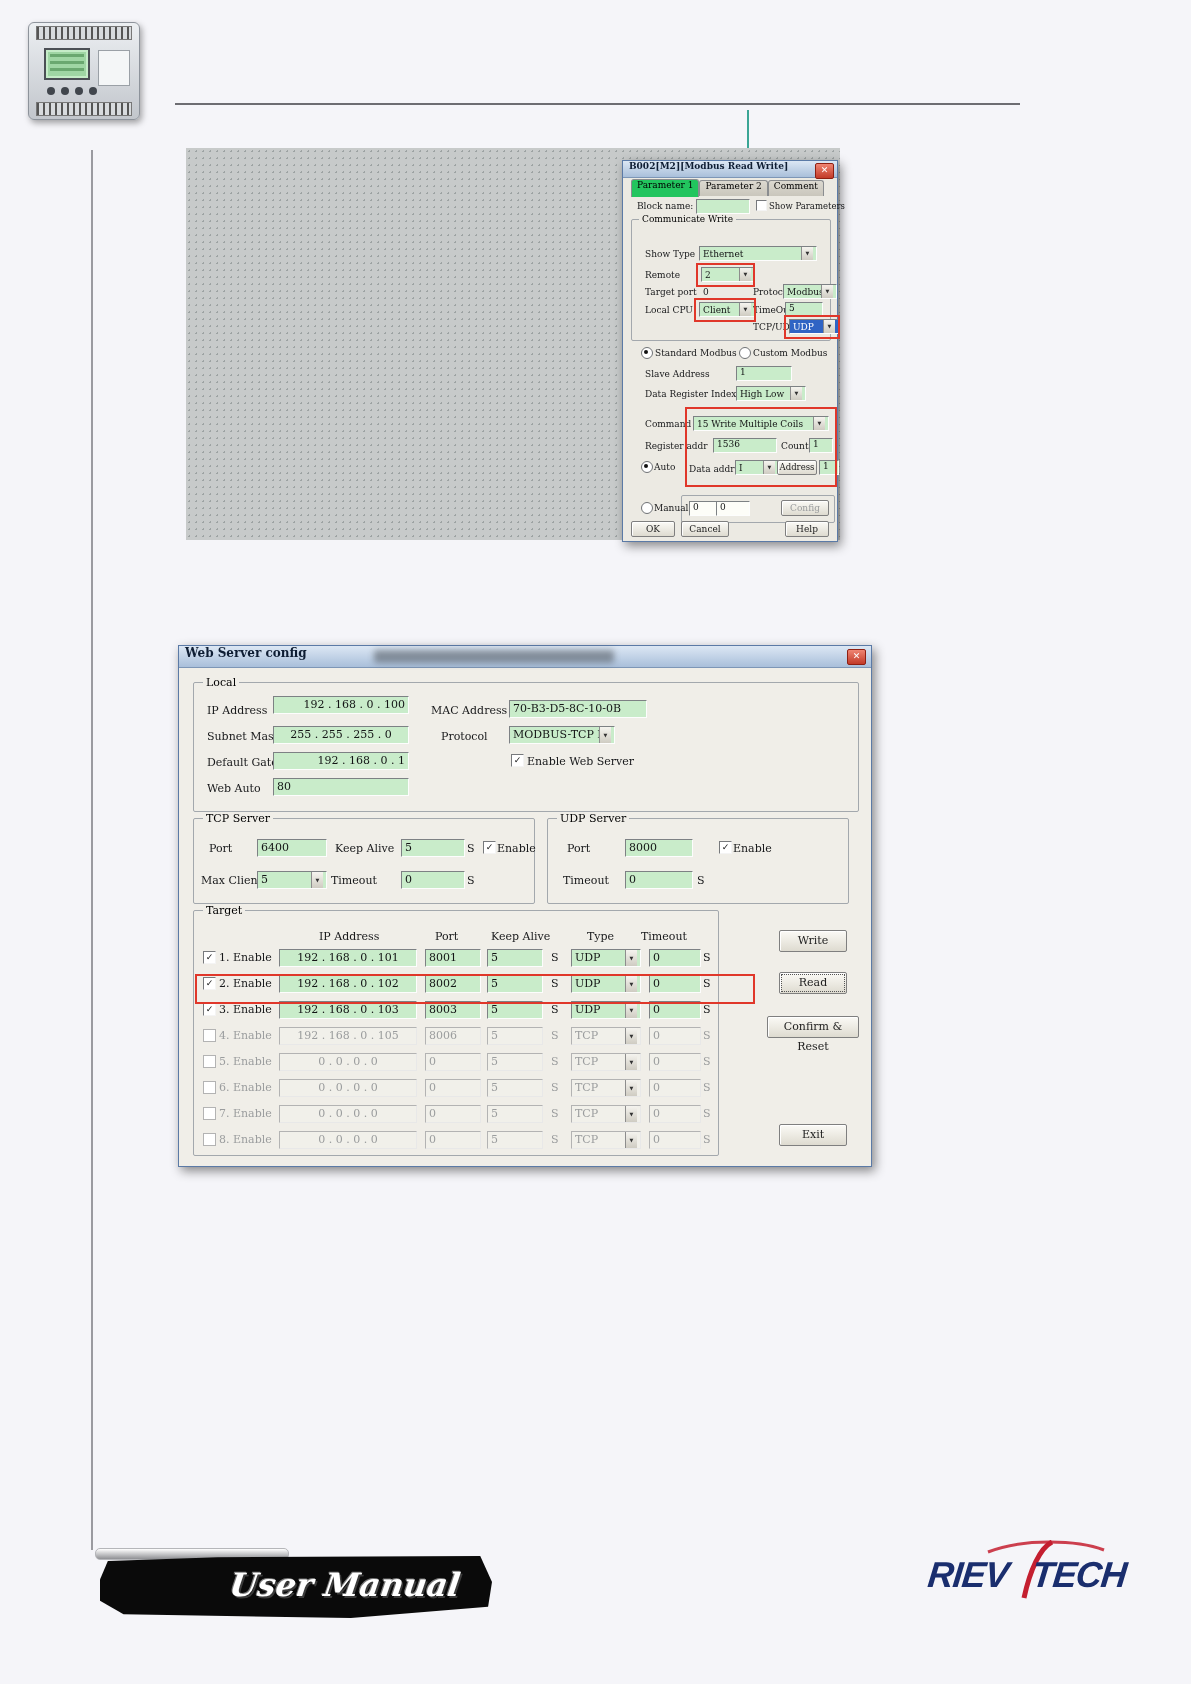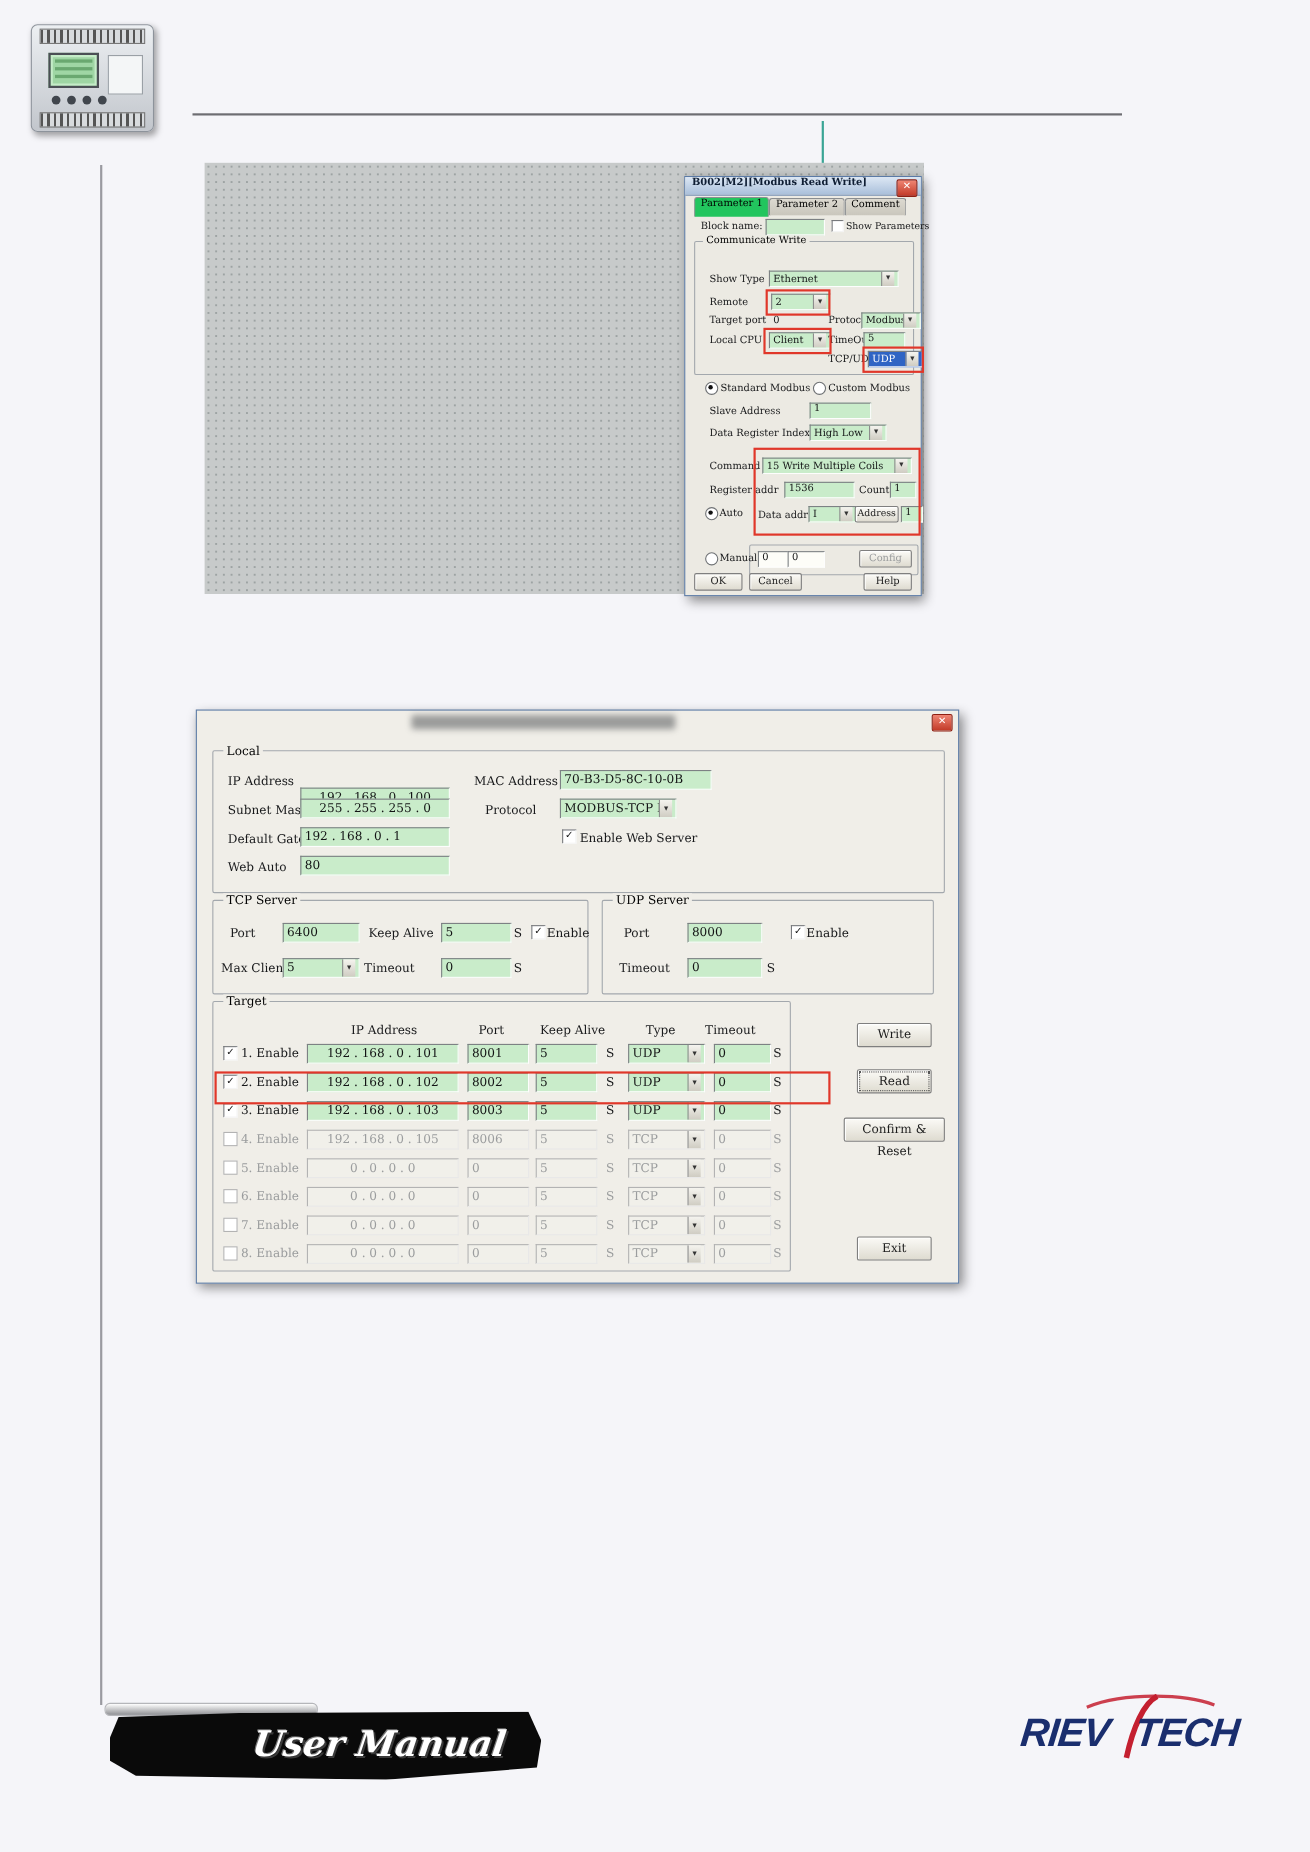--- a/index.html
+++ b/index.html
@@ -330,38 +330,41 @@
   <span class="field white" style="left:66px;top:340px;width:20px">0</span>
   <span class="field white" style="left:93px;top:340px;width:26px">0</span>
   <span class="btn" style="left:158px;top:339px;width:46px;height:14px;font-size:9px;line-height:14px;color:#9b9d9e">Config</span>
 
   <span class="btn" style="left:8px;top:360px;width:42px;height:14px;font-size:9px;line-height:14px">OK</span>
   <span class="btn" style="left:58px;top:360px;width:46px;height:14px;font-size:9px;line-height:14px">Cancel</span>
   <span class="btn" style="left:162px;top:360px;width:42px;height:14px;font-size:9px;line-height:14px">Help</span>
 </div>
 
 <div class="win wwin">
+  <div class="tbar">
+    <span class="cap">Web Server config</span>
+  </div>
   <div class="smudge" style="left:195px;top:4px;width:240px;height:13px"></div>
   <div class="xbtn" style="right:5px;top:3px">✕</div>
 
   <div class="grp" style="left:14px;top:36px;width:664px;height:128px"></div>
   <span class="leg" style="left:24px;top:30px">Local</span>
   <span class="lbl" style="left:28px;top:58px">IP Address</span>
-  <span class="field" style="left:94px;top:70px;width:128px;text-align:center">192 . 168 . 0 . 100</span>
+  <span class="field" style="left:94px;top:50px;width:128px;text-align:right">192 . 168 . 0 . 100</span>
   <span class="lbl" style="left:252px;top:58px">MAC Address</span>
   <span class="field" style="left:330px;top:54px;width:130px">70-B3-D5-8C-10-0B</span>
   <span class="lbl" style="left:28px;top:84px">Subnet Mask</span>
   <span class="field" style="left:94px;top:80px;width:128px;text-align:center">255 . 255 . 255 . 0</span>
   <span class="lbl" style="left:262px;top:84px">Protocol</span>
   <span class="field dd" style="left:330px;top:80px;width:98px">
       <span style="overflow:hidden;white-space:nowrap">MODBUS-TCP RTU</span>
       <span class="da" style="line-height:16px">▼</span>
     </span>
   <span class="lbl" style="left:28px;top:110px">Default Gateway</span>
-  <span class="field" style="left:94px;top:106px;width:128px;text-align:left">192 . 168 . 0 . 1</span>
+  <span class="field" style="left:94px;top:106px;width:128px;text-align:right">192 . 168 . 0 . 1</span>
   <span class="cb" style="left:332px;top:108px">✓</span>
   <span class="lbl" style="left:348px;top:109px">Enable Web Server</span>
   <span class="lbl" style="left:28px;top:136px">Web Auto</span>
   <span class="field" style="left:94px;top:132px;width:128px">80</span>
 
   <div class="grp" style="left:14px;top:172px;width:340px;height:84px"></div>
   <span class="leg" style="left:24px;top:166px">TCP Server</span>
   <span class="lbl" style="left:30px;top:196px">Port</span>
   <span class="field" style="left:78px;top:193px;width:62px">6400</span>
   <span class="lbl" style="left:156px;top:196px">Keep Alive</span>

